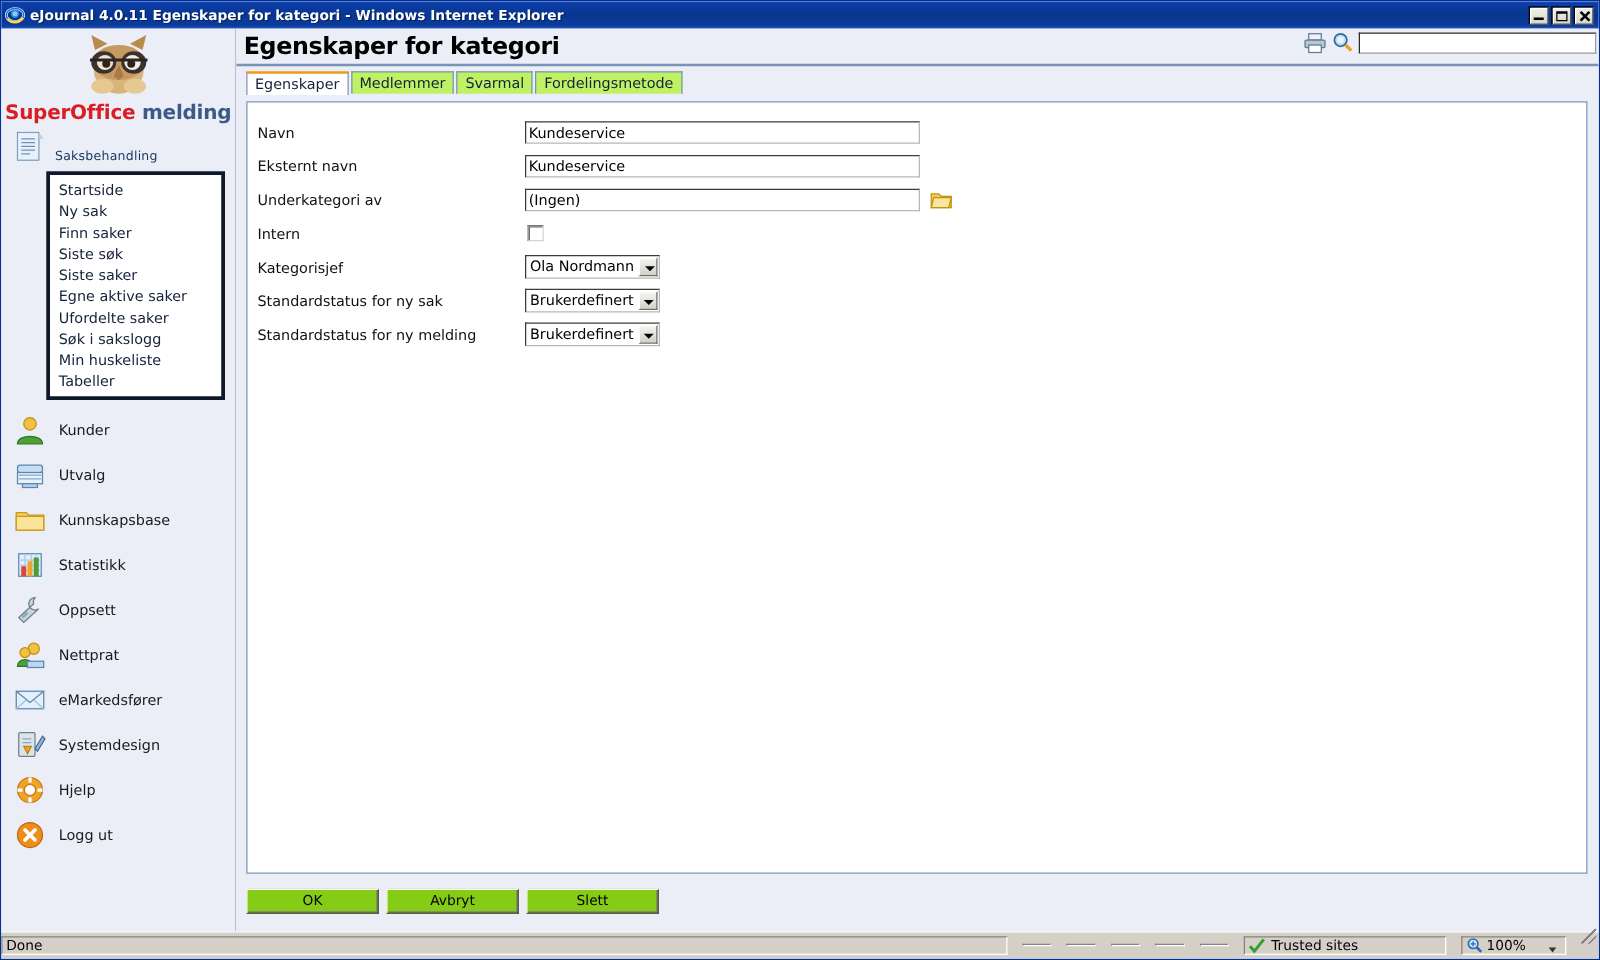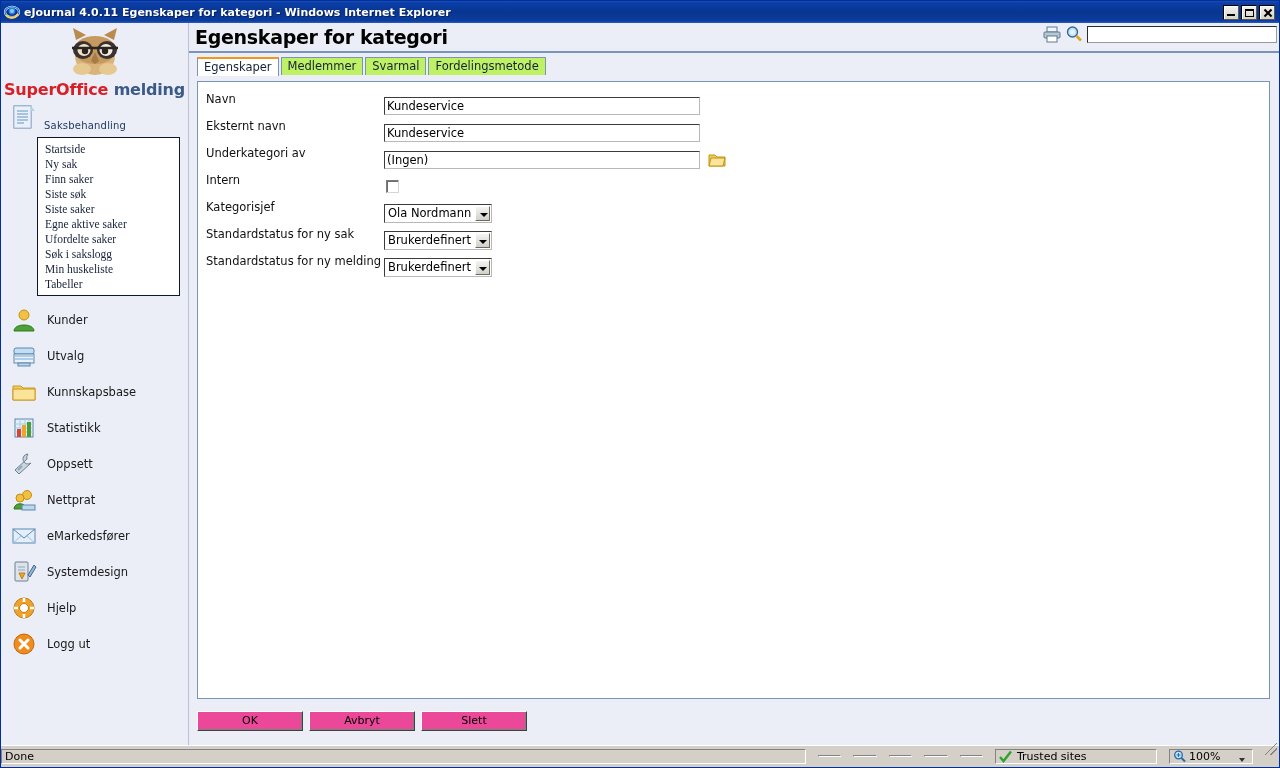--- a/index.html
+++ b/index.html
@@ -110,23 +110,22 @@
     font-size: 11.5px;
     color: #1a1a1a;
     cursor: default;
   }
   .nav-item .nlabel { margin-left: 10px; }
   .nav-icon { width: 26px; height: 26px; flex: 0 0 auto; }
 
   #submenu {
     margin: 0 8px 6px 36px;
     background: #ffffff;
-    border: 1px solid #0f172a;
+    border: 3px solid #0f172a;
     padding: 3px 0 4px 0;
-    font-family: Liberation Serif, serif;
   }
   .sub-item {
     padding: 1.5px 4px 1.5px 7px;
     font-size: 11.5px; color: #16213a;
     white-space: nowrap; cursor: default;
   }
 
   
   #content {
     flex: 1 1 auto; position: relative;
@@ -192,21 +191,21 @@
     position: absolute;
     left: 8px; top: 58px;
     width: 1073px; height: 618px;
     background: #ffffff;
     border: 1px solid #7a93b8;
     z-index: 2;
   }
 
   
   #form { padding: 10px 0 0 8px; }
-  .frow { display: flex; height: 27px; }
+  .frow { display: flex; align-items: center; height: 27px; gap: 36px; }
   .flabel {
     font-size: 11.5px; color: #111;
     white-space: nowrap;
     min-width: 178px;
     flex: 0 0 auto;
   }
   .flabel.wide { min-width: 178px; }
   .fctl { display: flex; align-items: center; }
   input.txt {
     width: 316px; height: 18px;
@@ -258,21 +257,21 @@
   }
 
   
   #btnbar {
     position: absolute; left: 8px; top: 688px;
     display: flex; gap: 6px;
     z-index: 3;
   }
   .btn {
     width: 106px; height: 20px;
-    background: #ec4899;
+    background: #84cc16;
     border: 1px solid #ffffff;
     border-right-color: #404040; border-bottom-color: #404040;
     box-shadow: inset -1px -1px 0 #808080;
     font-family: "DejaVu Sans", "Liberation Sans", sans-serif;
     font-size: 11px; color: #000;
     line-height: 18px; text-align: center;
     cursor: default;
   }
 
   

